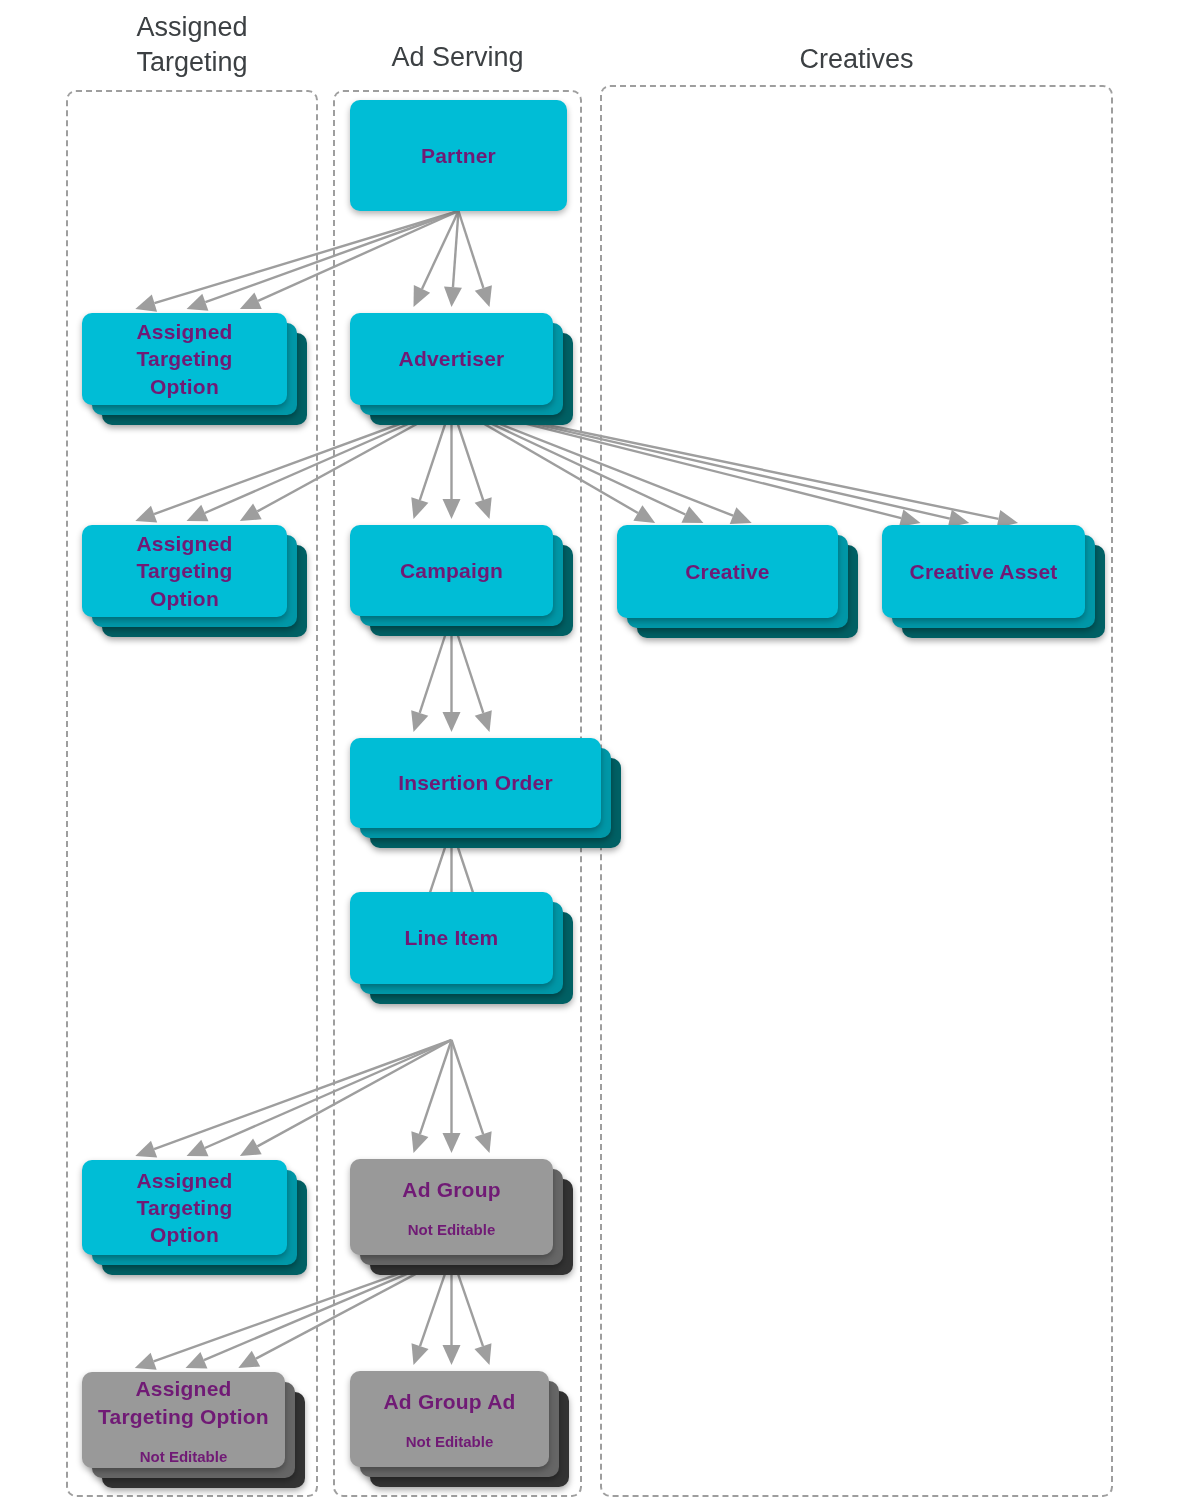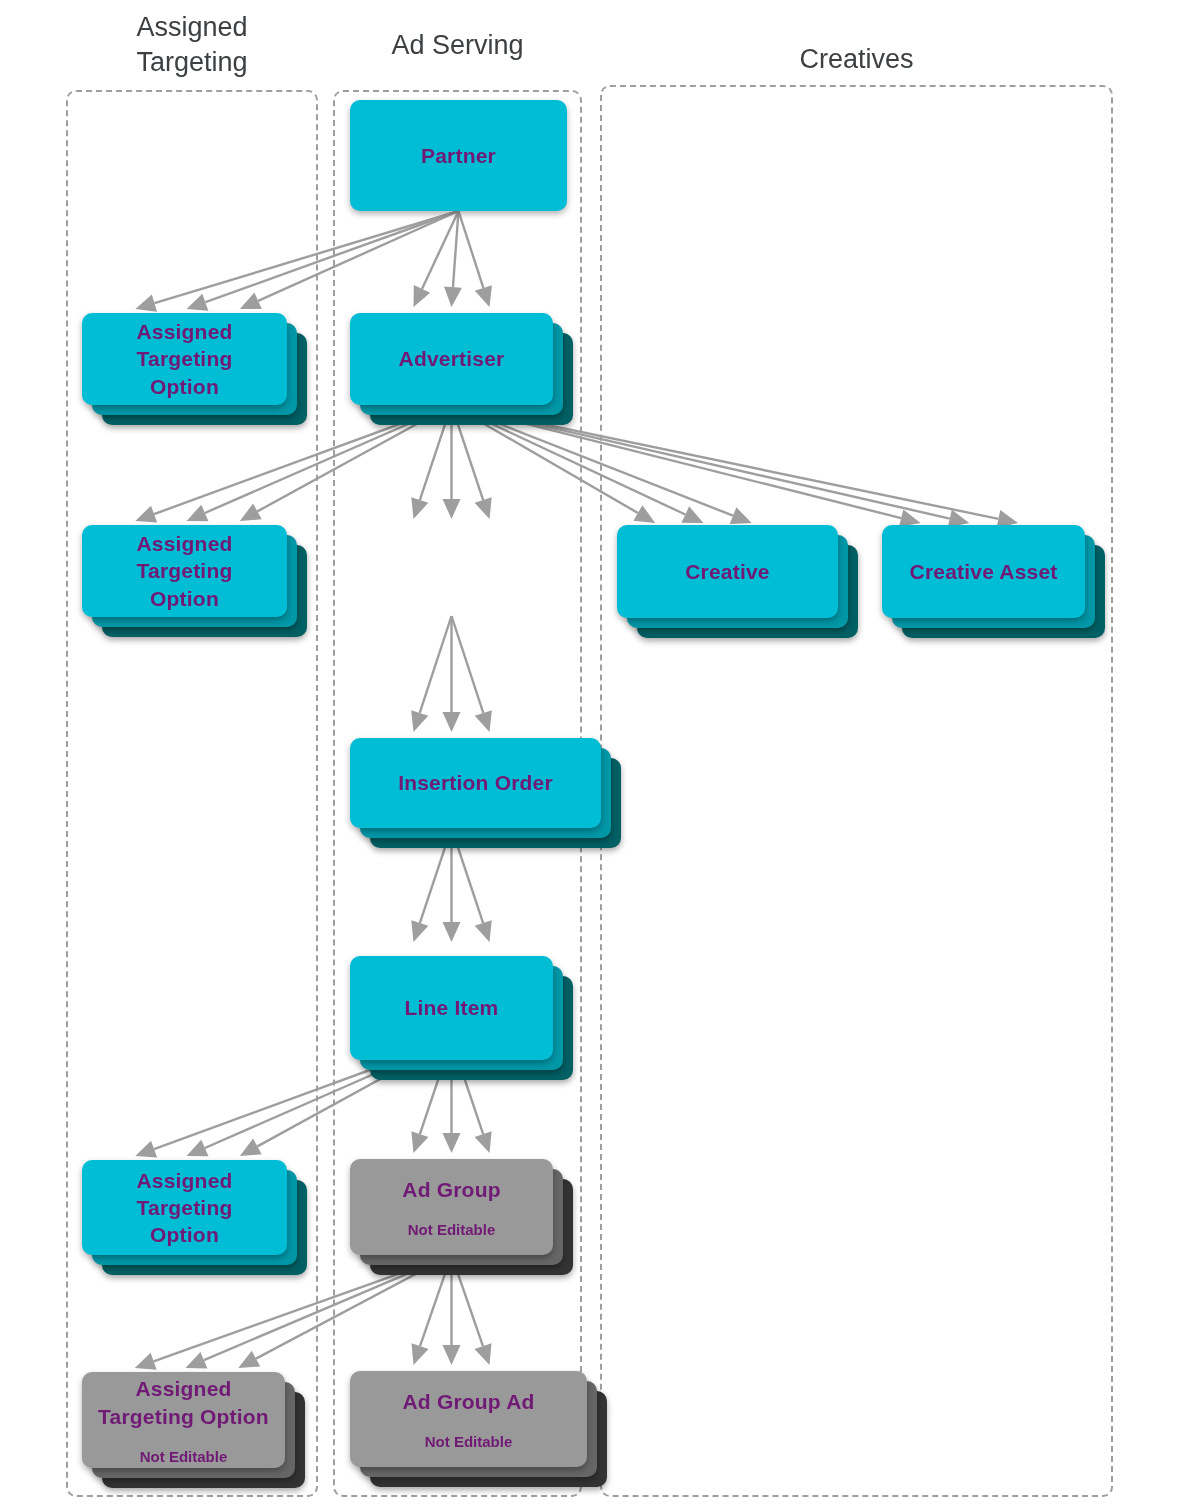--- a/index.html
+++ b/index.html
@@ -42,21 +42,21 @@
   .node.gray .mid  { background:var(--gray-mid,#666666); }
   .node.gray .back { background:var(--gray-back,#333333); }
 </style>
 </head>
 <body>
 
 <div id="canvas" style="--bg: #ffffff; --cyan: #00bdd6; --cyan-mid: #0097a7; --cyan-back: #006064; --gray: #999999; --gray-mid: #666666; --gray-back: #333333; --arrow: #9e9e9e; --col-border: #9e9e9e; --title: #3c4043;">
 
   <div class="col-title" id="title-assigned-targeting" style="left: 66px; top: 10px; width: 252px;">Assigned
 Targeting</div>
-  <div class="col-title" id="title-ad-serving" style="left: 333px; top: 28px; width: 249px; text-align: center;">Ad Serving</div>
+  <div class="col-title" id="title-ad-serving" style="left: 333px; top: 40px; width: 249px; text-align: center;">Ad Serving</div>
   <div class="col-title" id="title-creatives" style="left: 600px; top: 42px; width: 513px;">Creatives</div>
 
   <div class="column" id="col-assigned-targeting" style="left: 66px; top: 90px; width: 248px; height: 1403px;"></div>
   <div class="column" id="col-ad-serving" style="left: 333px; top: 90px; width: 245px; height: 1403px;"></div>
   <div class="column" id="col-creatives" style="left: 600px; top: 85px; width: 509px; height: 1408px;"></div>
 
   <svg id="arrows" width="1184" height="1508" viewBox="0 0 1184 1508">
       <line x1="458.5" y1="211" x2="154.43949169665856" y2="303.1965650177211"></line>
       <polygon points="135.3,309 151.82794595463307,294.58379375422476 157.05103743868406,311.8093362812175"></polygon>
       <line x1="458.5" y1="211" x2="205.36558639040283" y2="302.21960850796296"></line>
@@ -154,20 +154,27 @@
     </div>
     <div class="node cyan" style="left: 82px; top: 525px; width: 205px; height: 92px;">
       <div class="layer back"></div>
       <div class="layer mid"></div>
       <div class="face">
         <div class="label">Assigned
 Targeting
 Option</div>
       </div>
     </div>
+    <div class="node cyan" style="left: 350px; top: 525px; width: 203px; height: 91px;">
+      <div class="layer back"></div>
+      <div class="layer mid"></div>
+      <div class="face">
+        <div class="label">Campaign</div>
+      </div>
+    </div>
     <div class="node cyan" style="left: 617px; top: 525px; width: 201px; height: 93px; padding-left: 20px;">
       <div class="layer back"></div>
       <div class="layer mid"></div>
       <div class="face">
         <div class="label">Creative</div>
       </div>
     </div>
     <div class="node cyan" style="left: 882px; top: 525px; width: 203px; height: 93px;">
       <div class="layer back"></div>
       <div class="layer mid"></div>
@@ -175,21 +182,21 @@
         <div class="label">Creative Asset</div>
       </div>
     </div>
     <div class="node cyan" style="left: 350px; top: 738px; width: 203px; height: 90px; padding-left: 48px;">
       <div class="layer back"></div>
       <div class="layer mid"></div>
       <div class="face">
         <div class="label">Insertion Order</div>
       </div>
     </div>
-    <div class="node cyan" style="left: 350px; top: 956px; width: 203px; height: 104px;">
+    <div class="node cyan" style="left: 350px; top: 892px; width: 203px; height: 92px;">
       <div class="layer back"></div>
       <div class="layer mid"></div>
       <div class="face">
         <div class="label">Line Item</div>
       </div>
     </div>
     <div class="node cyan" style="left: 82px; top: 1160px; width: 205px; height: 95px;">
       <div class="layer back"></div>
       <div class="layer mid"></div>
       <div class="face">
@@ -208,21 +215,21 @@
     </div>
     <div class="node gray" style="left: 82px; top: 1372px; width: 203px; height: 96px;">
       <div class="layer back"></div>
       <div class="layer mid"></div>
       <div class="face">
         <div class="label">Assigned
 Targeting Option</div>
         <div class="sublabel">Not Editable</div>
       </div>
     </div>
-    <div class="node gray" style="left: 350px; top: 1371px; width: 237px; height: 96px;">
+    <div class="node gray" style="left: 350px; top: 1371px; width: 199px; height: 96px;">
       <div class="layer back"></div>
       <div class="layer mid"></div>
       <div class="face">
         <div class="label">Ad Group Ad</div>
         <div class="sublabel">Not Editable</div>
       </div>
     </div>
   </div>
 
 </body></html>

